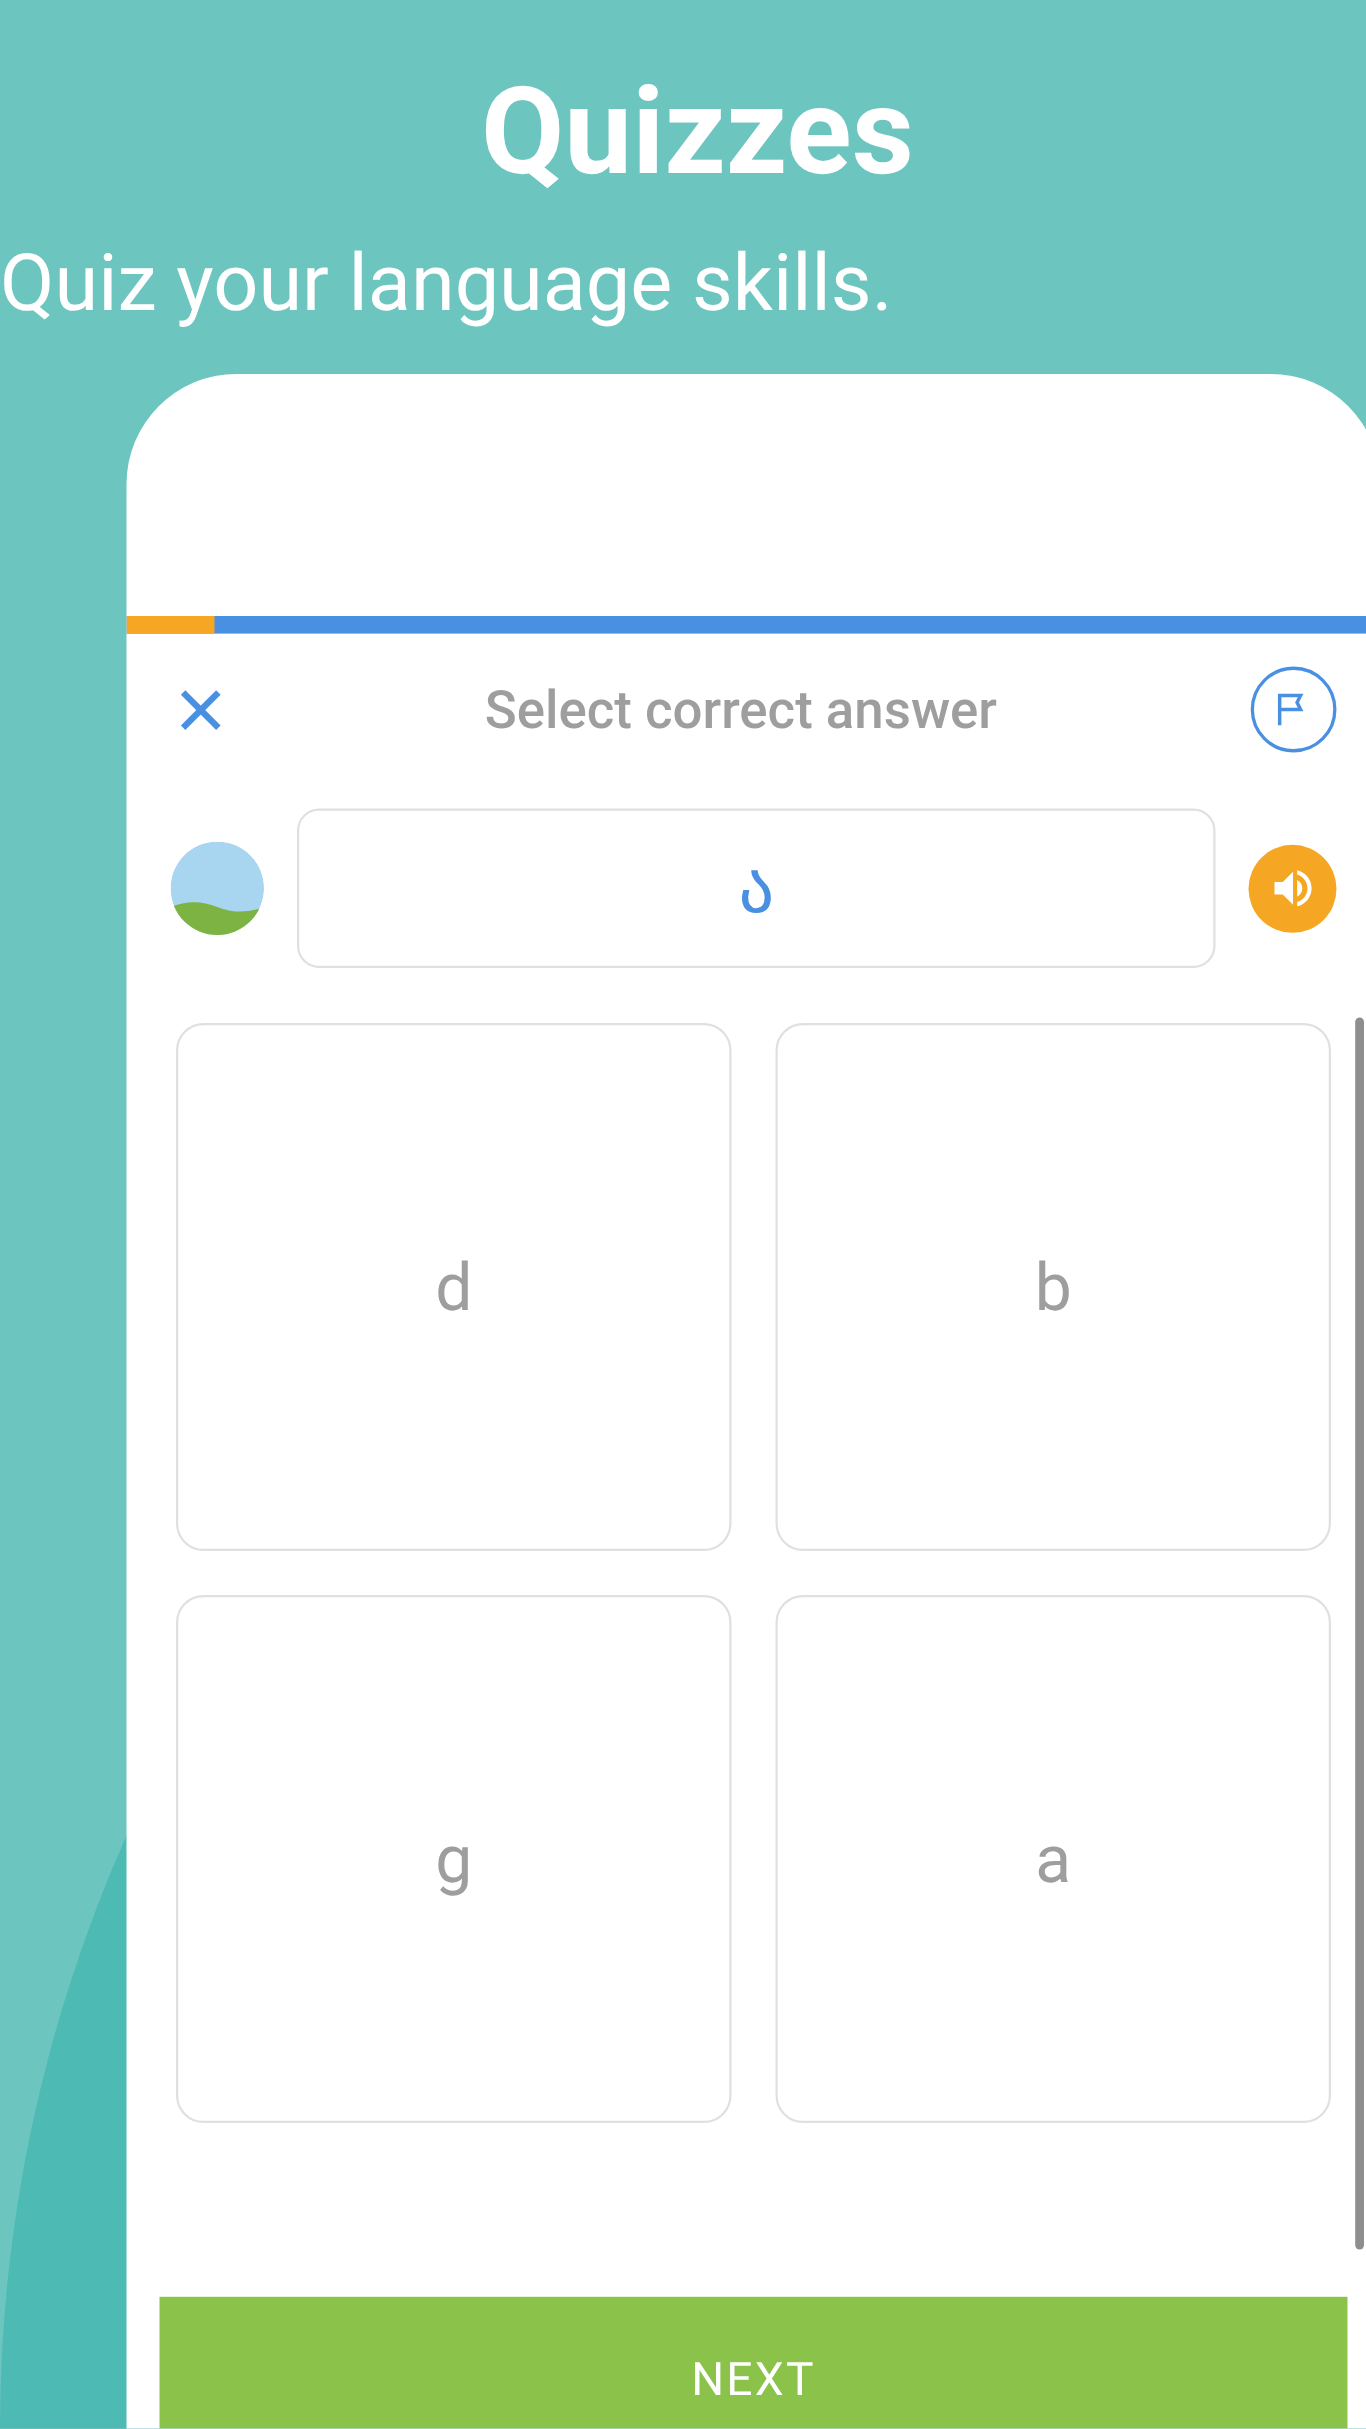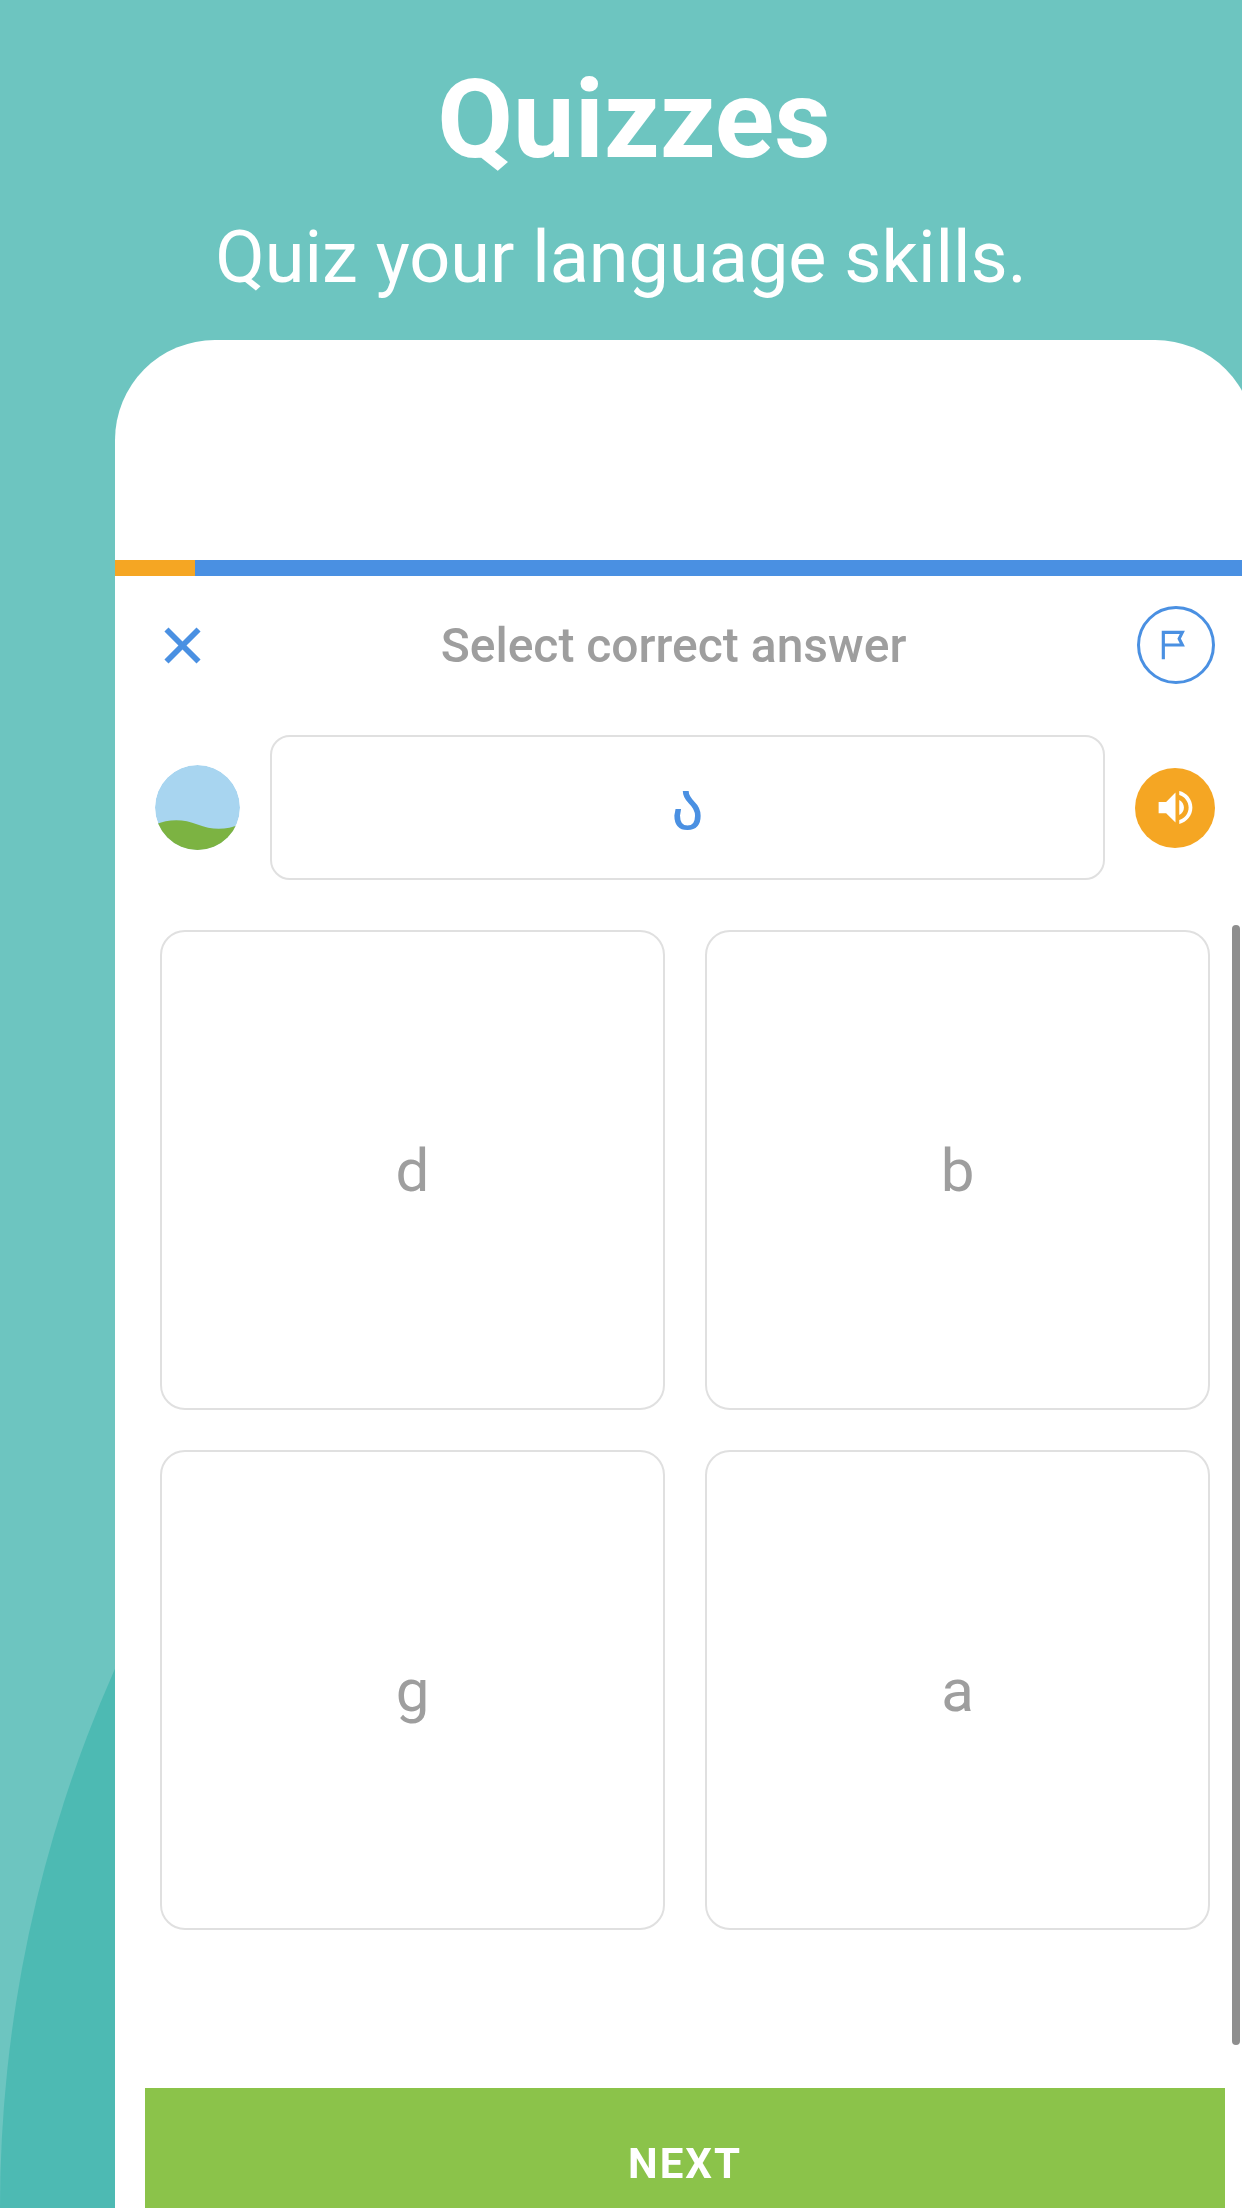--- a/index.html
+++ b/index.html
@@ -39,21 +39,20 @@
       font-weight: 700;
       z-index: 1;
       padding-left: 26px;
     }
     
     .hero-subtitle {
       position: absolute;
       top: 215px;
       left: 0;
       right: 0;
-      text-align: center;
       color: #ffffff;
       font-size: 72px;
       font-weight: 400;
       z-index: 1;
     }
     
     .phone-frame {
       position: absolute;
       top: 340px;
       left: 115px;
@@ -219,21 +218,21 @@
     
     .next-button {
       position: absolute;
       bottom: 0;
       left: 30px;
       right: 30px;
       height: 120px;
       background: #8BC34A;
       color: #ffffff;
       font-size: 42px;
-      font-weight: 700;
+      font-weight: 400;
       display: flex;
       align-items: center;
       justify-content: center;
       letter-spacing: 2px;
       cursor: pointer;
       padding-top: 30px;
     }
   </style>
 </head>
 <body>

